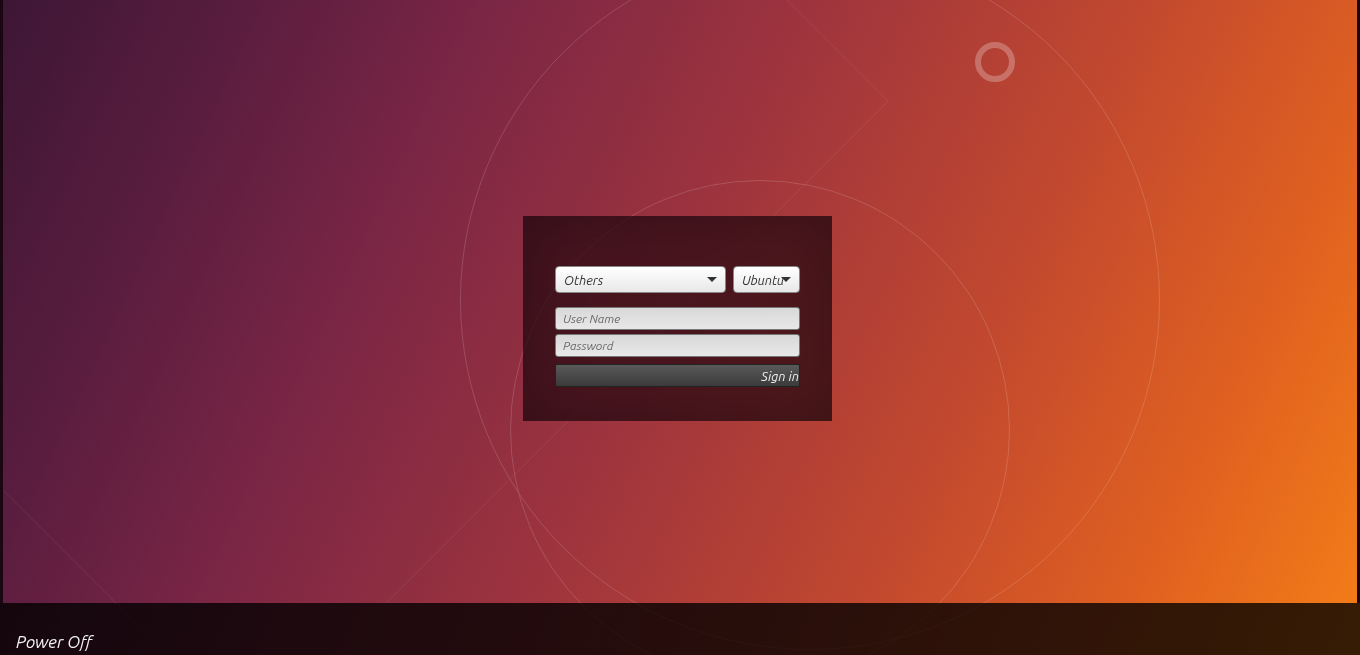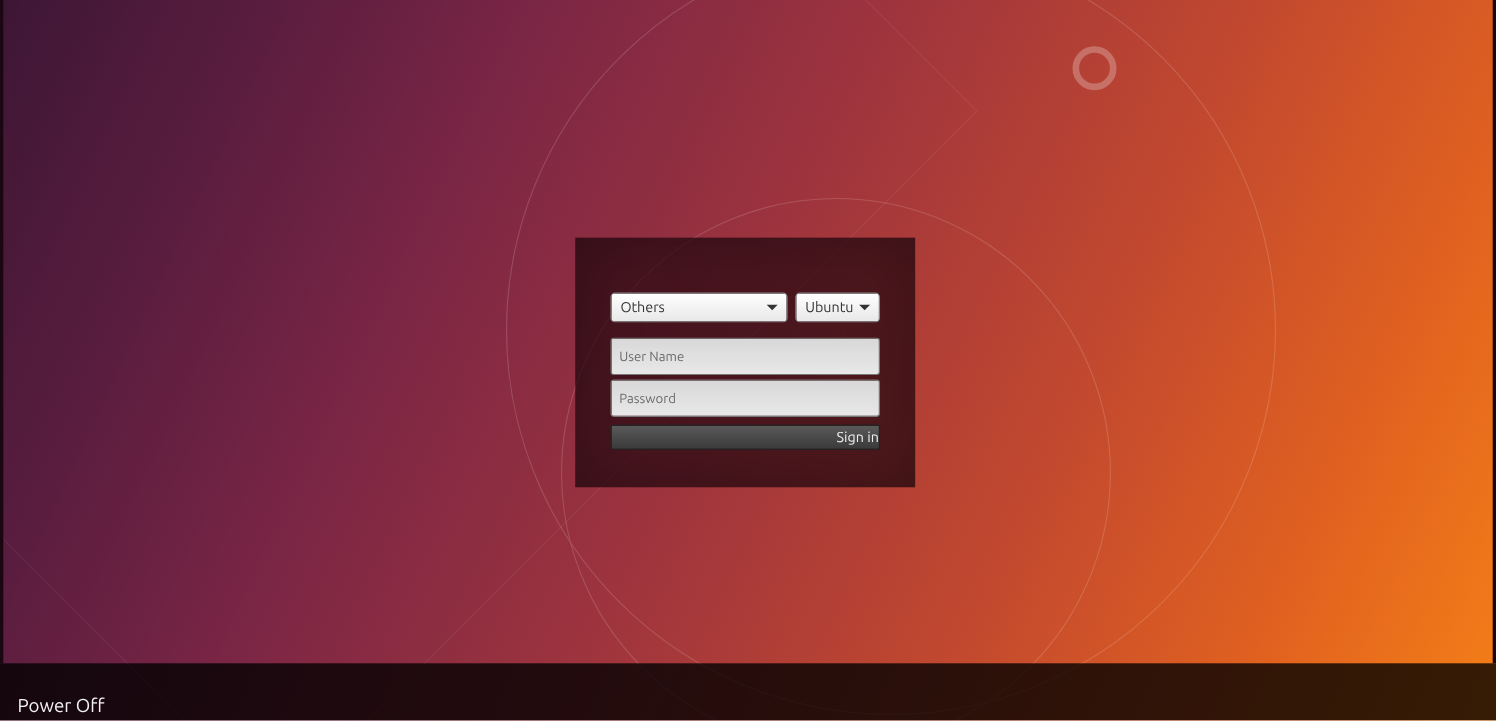--- a/index.html
+++ b/index.html
@@ -1,18 +1,19 @@
 <!DOCTYPE html>
 <html><head>
   <meta charset="utf-8">
   <style>
     * {
       margin: 0;
       padding: 0;
       box-sizing: border-box;
+      font-style: italic;
     }
     
     body {
       width: 1360px;
       height: 655px;
       font-family: Ubuntu, "Segoe UI", Arial, sans-serif;
       overflow: hidden;
       position: relative;
       background: linear-gradient(115deg, 
         #3d1635 0%, 
@@ -106,40 +107,40 @@
       color: #333;
       cursor: pointer;
       position: relative;
     }
     
     .dropdown.user-select {
       flex: 1;
     }
     
     .dropdown.session-select {
-      width: 77px;
+      width: 67px;
     }
     
     .dropdown-arrow {
       position: absolute;
       right: 8px;
       width: 0;
       height: 0;
       border-left: 5px solid transparent;
       border-right: 5px solid transparent;
       border-top: 5px solid #333;
     }
     
     .text-input {
       width: 100%;
       height: 23px;
       background: linear-gradient(to bottom, #d8d8d8, #e8e8e8);
       border: 1px solid #777;
       border-radius: 3px;
-      padding: 16px 7px;
+      padding: 0 7px;
       font-size: 12px;
       color: #333;
       margin-bottom: 4px;
       font-family: inherit;
     }
     
     .text-input::placeholder {
       color: #6a6a6a;
     }
     

